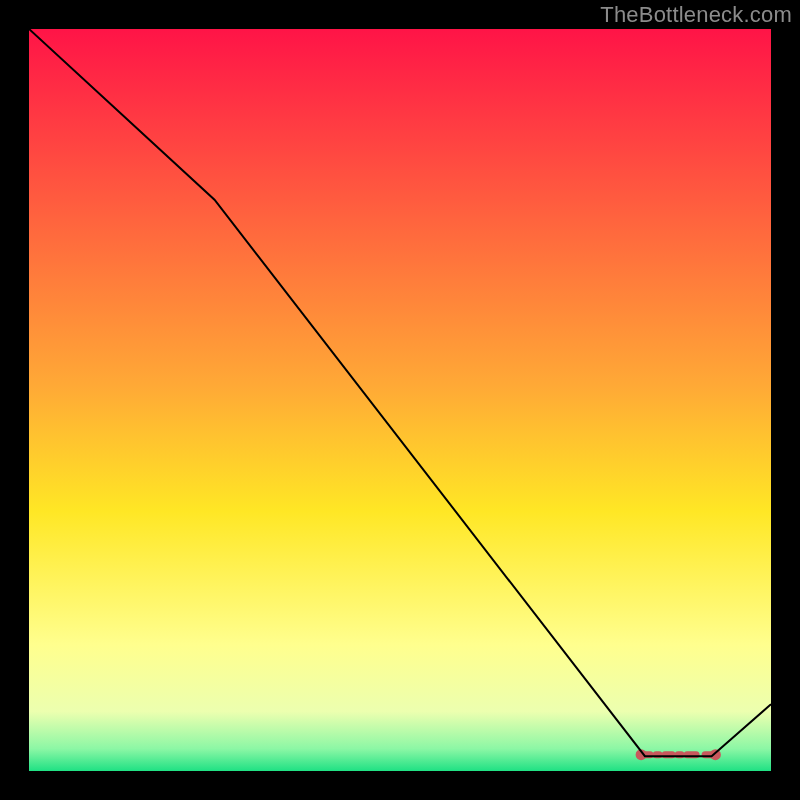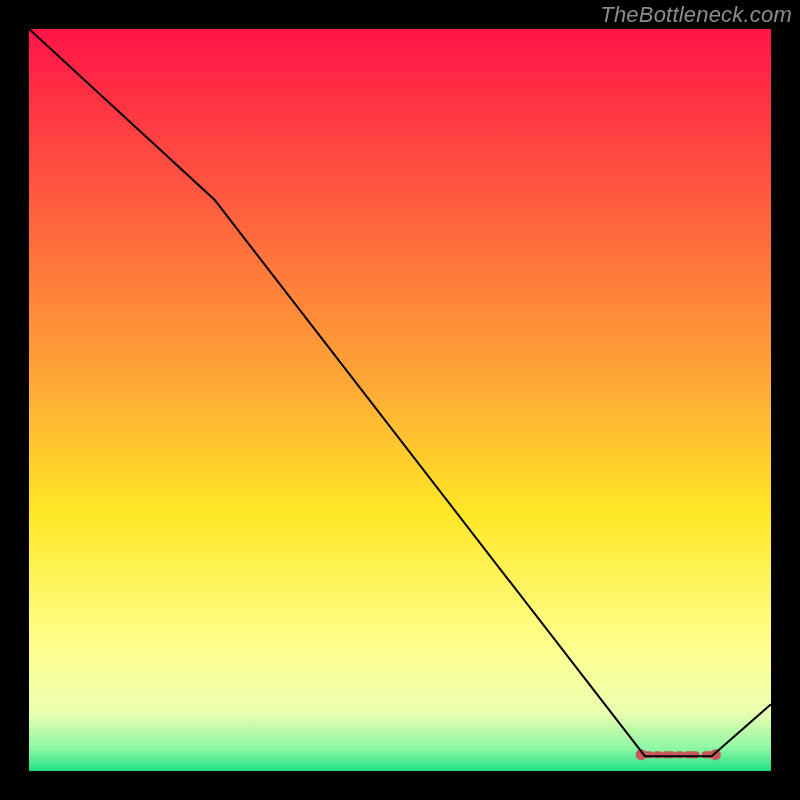--- a/index.html
+++ b/index.html
@@ -7,21 +7,20 @@
     padding: 0;
     width: 800px;
     height: 800px;
     background: #000;
     overflow: hidden;
   }
   .chart-wrapper {
     position: relative;
     width: 800px;
     height: 800px;
-    font-style: italic;
   }
   .source-label {
     position: absolute;
     top: 2px;
     right: 8px;
     font-family: Arial, Helvetica, sans-serif;
     font-size: 22px;
     color: #8b8b8b;
     letter-spacing: 0.2px;
   }

